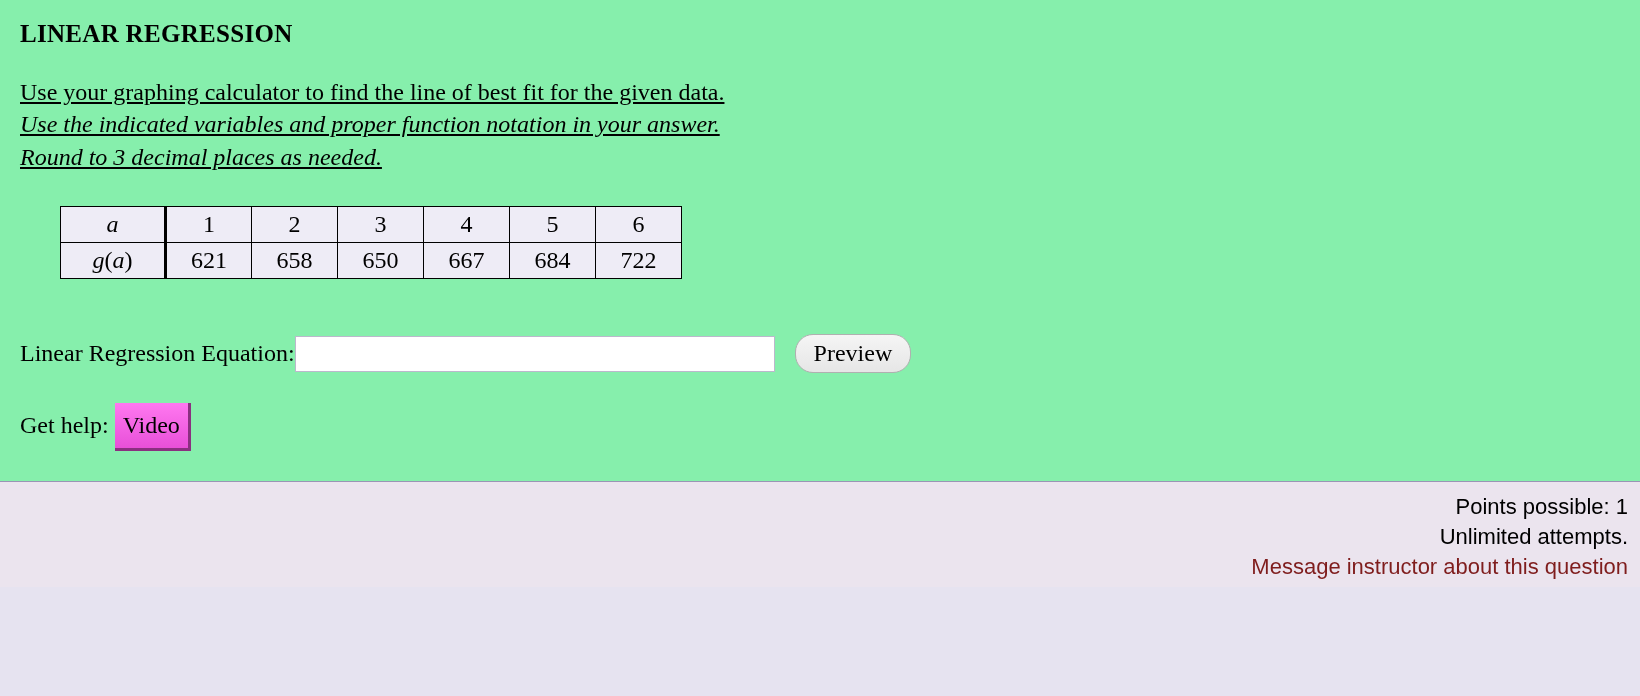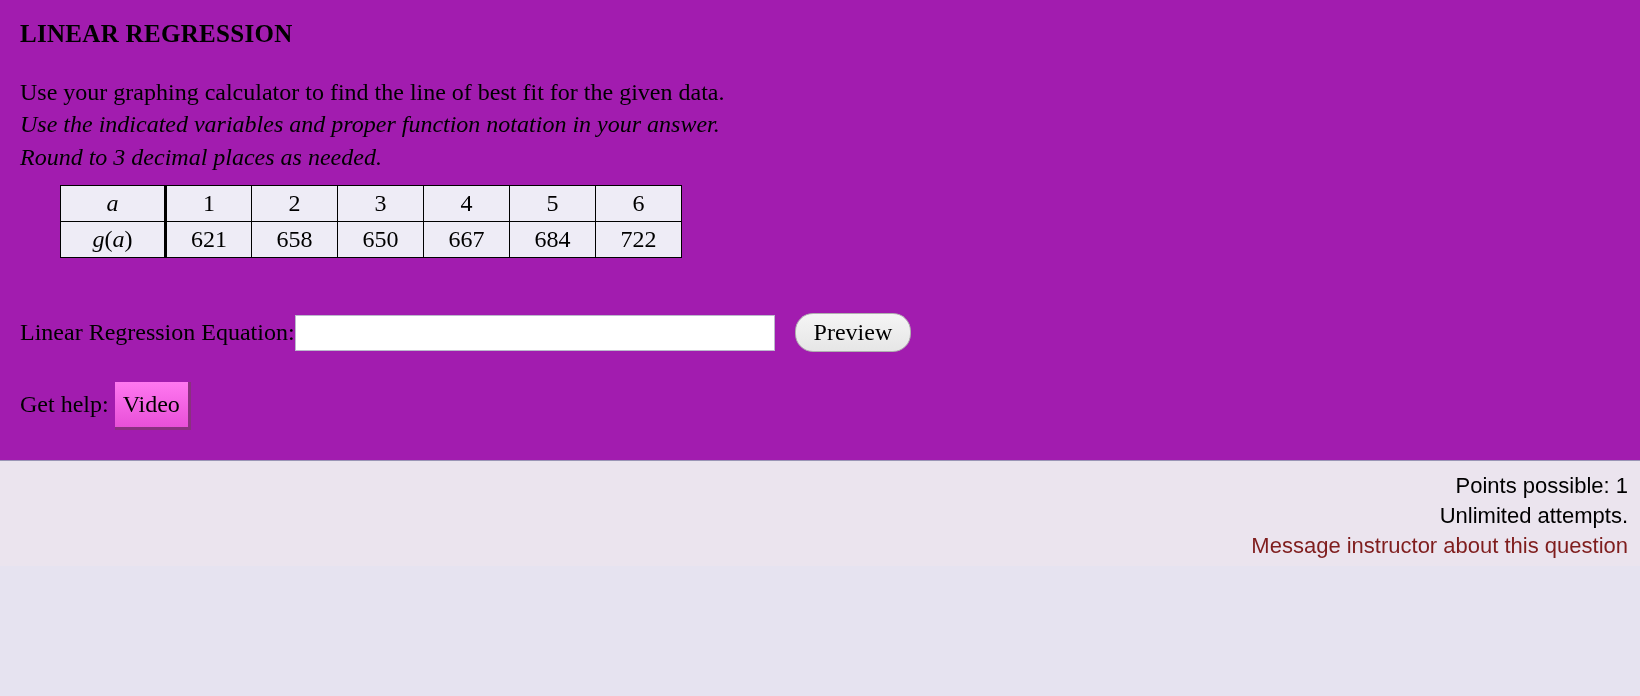--- a/index.html
+++ b/index.html
@@ -8,32 +8,33 @@
       padding: 0;
     }
     body {
       font-family: Georgia, 'Times New Roman', Times, serif;
       font-size: 24px;
       color: #000;
       background: #e6e3f0;
       width: 1640px;
     }
     .question-area {
-      background: #a21caf;
+      background: #86efac;
       padding: 20px 20px 30px 20px;
     }
     .title {
       font-weight: bold;
       font-size: 25px;
       margin-bottom: 28px;
       letter-spacing: 0.3px;
     }
     .instructions {
       line-height: 1.35;
-      margin-bottom: 12px;
+      margin-bottom: 33px;
+      text-decoration: underline;
     }
     .instructions .line1 {
       font-style: normal;
     }
     .instructions .line2,
     .instructions .line3 {
       font-style: italic;
     }
     .data-table {
       border-collapse: collapse;

